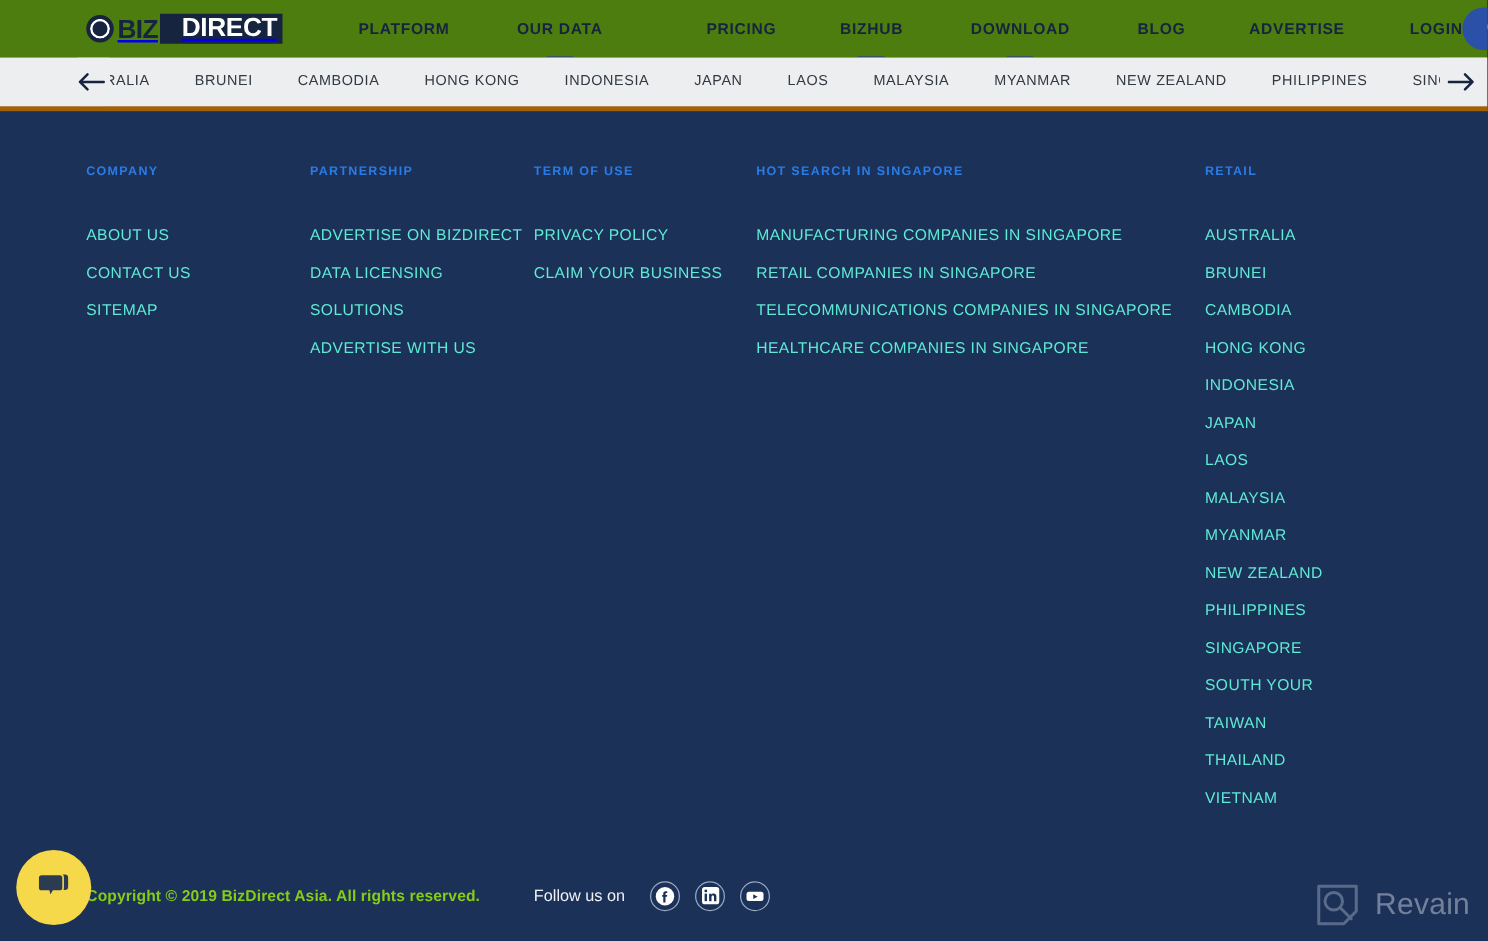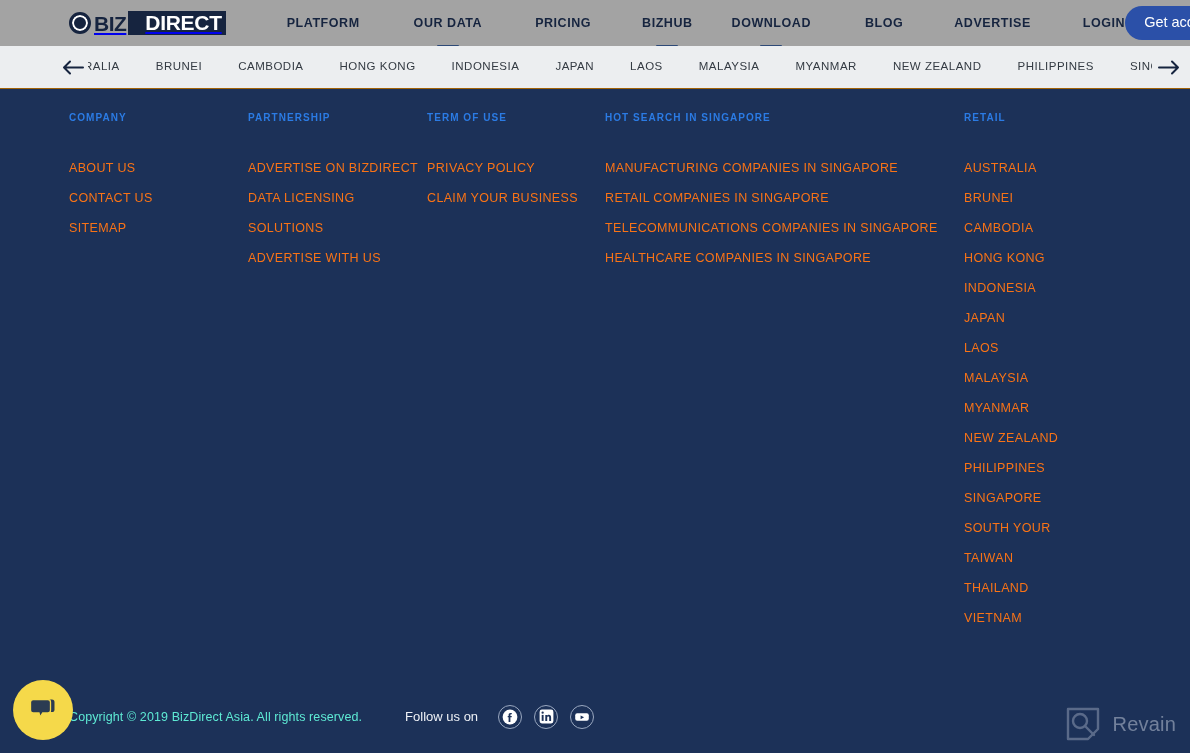--- a/index.html
+++ b/index.html
@@ -8,21 +8,21 @@
     font-family:"Liberation Sans", sans-serif;
     background:#1c3158;
     color:#ffffff;
     -webkit-font-smoothing:antialiased;
   }
 
   
   .topbar {
     position:relative;
     height:46px;
-    background:#a3a3a3;
+    background:#4d7c0f;
     display:flex;
     align-items:center;
     padding:0 57px 0 69px;
   }
   .logo { display:flex; align-items:center; height:26px; margin-right:42px; }
   .logo-mark {
     width:22px; height:22px; border-radius:50%;
     border:3px solid #16243f;
     background:#16243f;
     position:relative;
@@ -53,21 +53,21 @@
   .btn-access {
     background:#2b50a8; color:#ffffff; border:none; border-radius:20px;
     font-family:"Liberation Sans", sans-serif;
     font-size:14.5px; padding:9px 19px 10px 19px; cursor:pointer;
     white-space:nowrap; line-height:1;
   }
 
   
   .countrybar {
     position:relative; height:43px; background:#eceef0;
-    border-bottom:1px solid #a16207;
+    border-bottom:4px solid #a16207;
     display:flex; align-items:center; overflow:hidden;
   }
   .cb-scroll {
     display:flex; align-items:center; gap:0; white-space:nowrap;
     padding-left:62px; width:100%; height:100%;
   }
   .cb-item {
     font-size:11.5px; letter-spacing:0.5px; color:#333a42;
     text-decoration:none; padding:0 18px; line-height:1; white-space:nowrap;
   }
@@ -77,50 +77,50 @@
     color:#16243f; font-size:19px; z-index:3; background:#eceef0;
   }
   .cb-arrow.left { left:62px; padding-right:4px; }
   .cb-arrow.right { right:0; padding:0 10px 0 6px; }
 
   
   .footer {
     position:relative;
     height:calc(753px - 46px - 44px);
     background:#1c3158;
-    padding:24px 0 0 0;
+    padding:44px 0 0 0;
   }
   .cols {
     display:flex; padding:0 0 0 69px;
   }
   .col { display:flex; flex-direction:column; }
   .col-company    { width:179px; }
   .col-partner    { width:179px; }
   .col-term       { width:178px; }
   .col-hot        { width:359px; }
   .col-country    { width:auto; }
 
   .col-title {
     font-size:10px; font-weight:bold; letter-spacing:1.05px;
     color:#2b7be4; margin-bottom:39px; line-height:1;
   }
   .col-link {
-    font-size:12.5px; letter-spacing:0.35px; color:#f97316;
+    font-size:12.5px; letter-spacing:0.35px; color:#5eead4;
     text-decoration:none; line-height:1; margin-bottom:17.5px;
     white-space:nowrap; display:block;
   }
   .col-link:last-child { margin-bottom:0; }
 
   
   .bottombar {
     position:absolute; left:0; bottom:0; width:1190px; height:71px;
     display:flex; align-items:center; padding-left:69px;
   }
   .copyright {
-    font-size:12.5px; color:#5eead4; letter-spacing:0.1px; white-space:nowrap;
+    font-size:12.5px; color:#84cc16; letter-spacing:0.1px; white-space:nowrap;font-weight:bold;
   }
   .follow-label {
     font-size:13px; color:#eef1f6; margin-left:43px; white-space:nowrap;
   }
   .socials { display:flex; align-items:center; gap:12px; margin-left:20px; }
   .social {
     width:24px; height:24px; border-radius:50%;
     border:1.4px solid #9aa8c0;
     display:flex; align-items:center; justify-content:center;
     color:#ffffff; text-decoration:none; flex:0 0 auto;
@@ -135,39 +135,39 @@
     cursor:pointer; z-index:10;
   }
 
   
   .revain {
     position:absolute; right:14px; bottom:8px;
     display:flex; align-items:center; gap:10px;
     opacity:0.55;
   }
   .revain-text {
-    font-size:20px; color:#b9c2d2; letter-spacing:0.2px; line-height:1;
+    font-size:24px; color:#b9c2d2; letter-spacing:0.2px; line-height:1;
   }
 </style>
 </head>
 <body>
 
 <div class="topbar">
   <a class="logo" href="#">
     <span class="logo-mark"></span>
     <span class="logo-biz">BIZ</span>
     <span class="logo-direct">DIRECT</span>
   </a>
 
   <nav class="nav">
     <a class="nav-item" style="margin-left:19px" href="#">PLATFORM</a>
     <a class="nav-item with-mark" style="margin-left:54px" href="#">OUR DATA</a>
-    <a class="nav-item" style="margin-left:53px" href="#">PRICING</a>
+    <a class="nav-item" style="margin-left:83px" href="#">PRICING</a>
     <a class="nav-item with-mark" style="margin-left:51px" href="#">BIZHUB</a>
-    <a class="nav-item with-mark" style="margin-left:39px" href="#">DOWNLOAD</a>
+    <a class="nav-item with-mark" style="margin-left:54px" href="#">DOWNLOAD</a>
     <a class="nav-item" style="margin-left:54px" href="#">BLOG</a>
     <a class="nav-item" style="margin-left:51px" href="#">ADVERTISE</a>
     <a class="nav-item" style="margin-left:52px" href="#">LOGIN</a>
   </nav>
 
   <button class="btn-access">Get access</button>
 </div>
 
 <div class="countrybar">
   <div class="cb-scroll">

